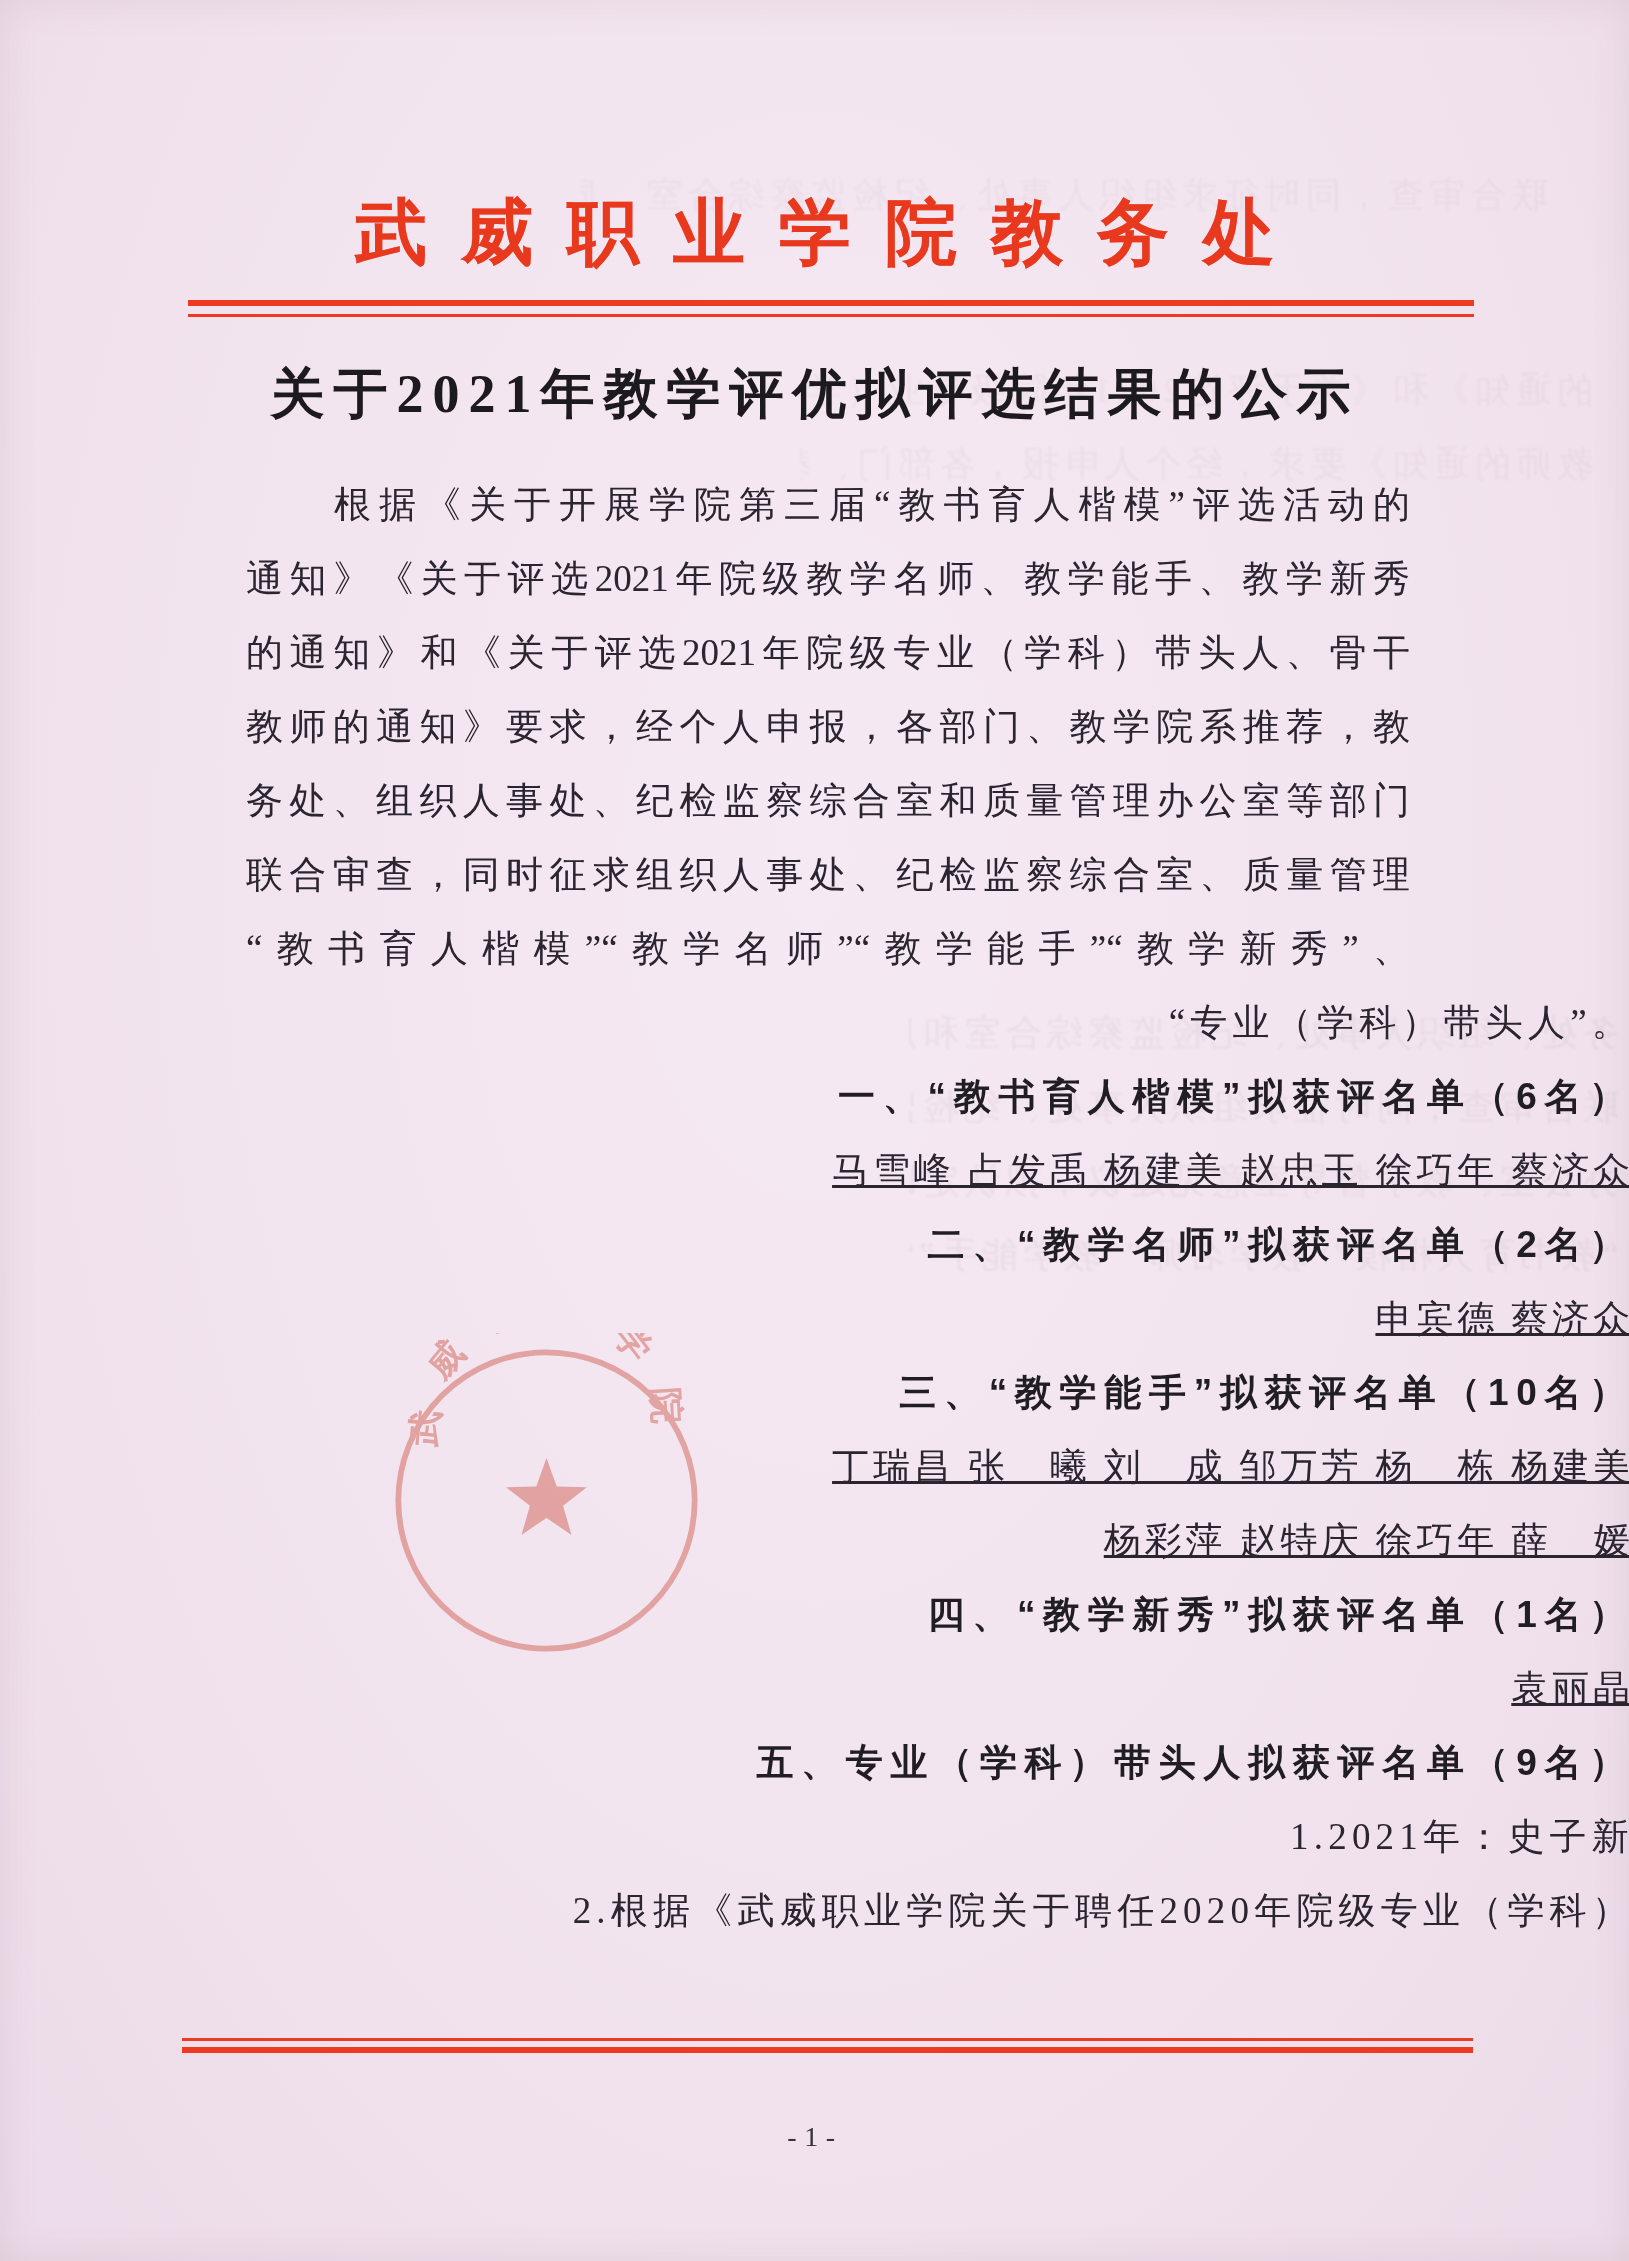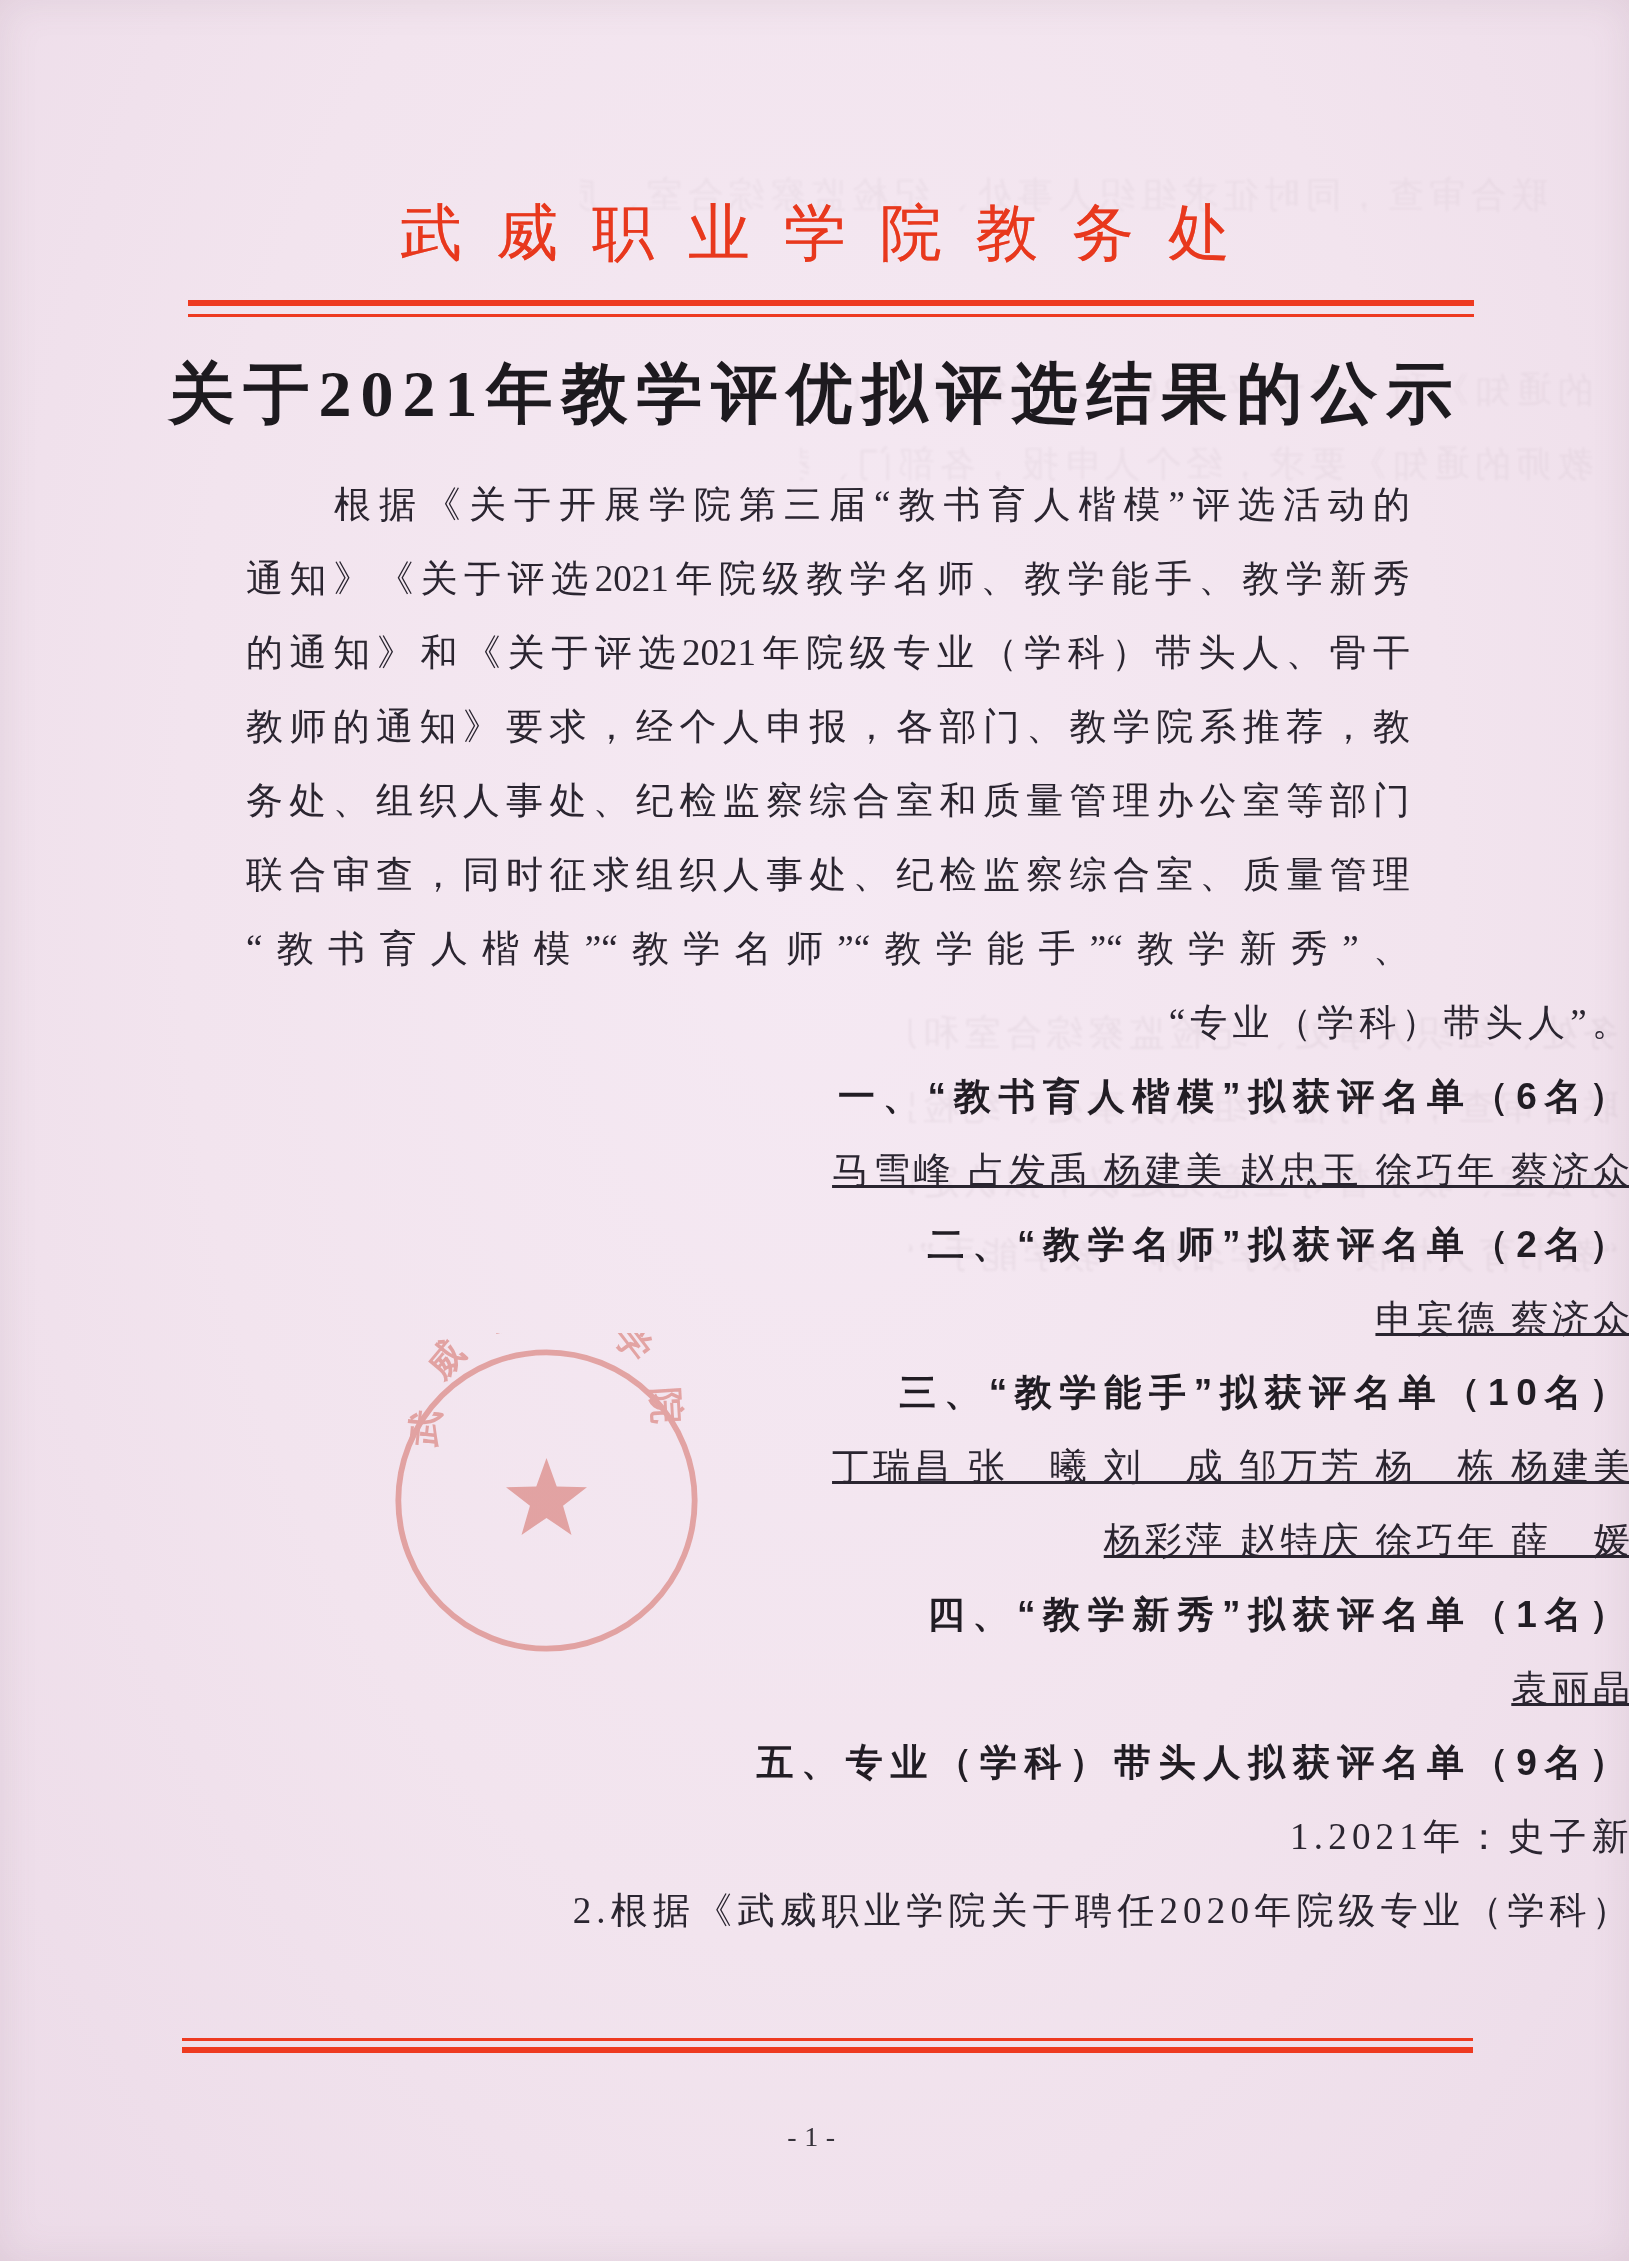--- a/index.html
+++ b/index.html
@@ -11,37 +11,37 @@
     background:radial-gradient(ellipse at 50% 38%, #f5e9f3 0%, #f2e4ee 55%, #ecdbe8 100%);
     overflow:hidden;
     box-shadow:inset 0 0 39px rgba(120,90,110,.12);
     font-family:"Liberation Serif","DejaVu Serif",serif;
   }
   
   .org-title{
     position:absolute;top:182px;left:0;width:100%;
     text-align:center;
     font-family:"Liberation Serif","DejaVu Serif",serif;
-    font-weight:400;
-    font-size:62px;line-height:103px;
+    font-weight:700;
+    font-size:72px;line-height:103px;
     letter-spacing:34px;text-indent:34px;
     color:#e8381d;
     text-shadow:0 0 0.6px rgba(232,56,29,.55);
   }
   .rule{position:absolute;background:#ee3a21;}
   .rule-h-thick{top:300px;left:188px;width:1286px;height:5.8px;}
   .rule-h-thin{top:314px;left:188px;width:1286px;height:3.2px;}
   .rule-f-thin{top:2038px;left:182px;width:1291px;height:3.2px;}
   .rule-f-thick{top:2047px;left:182px;width:1291px;height:6.4px;}
   
   .doc-title{
     position:absolute;top:358px;left:0;width:100%;
     text-align:center;
     font-weight:700;
-    font-size:66px;line-height:72px;
+    font-size:54px;line-height:72px;
     letter-spacing:9px;
     color:#1d1a1f;
   }
   
   .doc-body{position:absolute;top:466px;left:4px;width:1630px;}
   .line{
     height:74px;line-height:77px;
     font-size:37px;color:#2a2530;
     white-space:nowrap;
     text-align:right;

